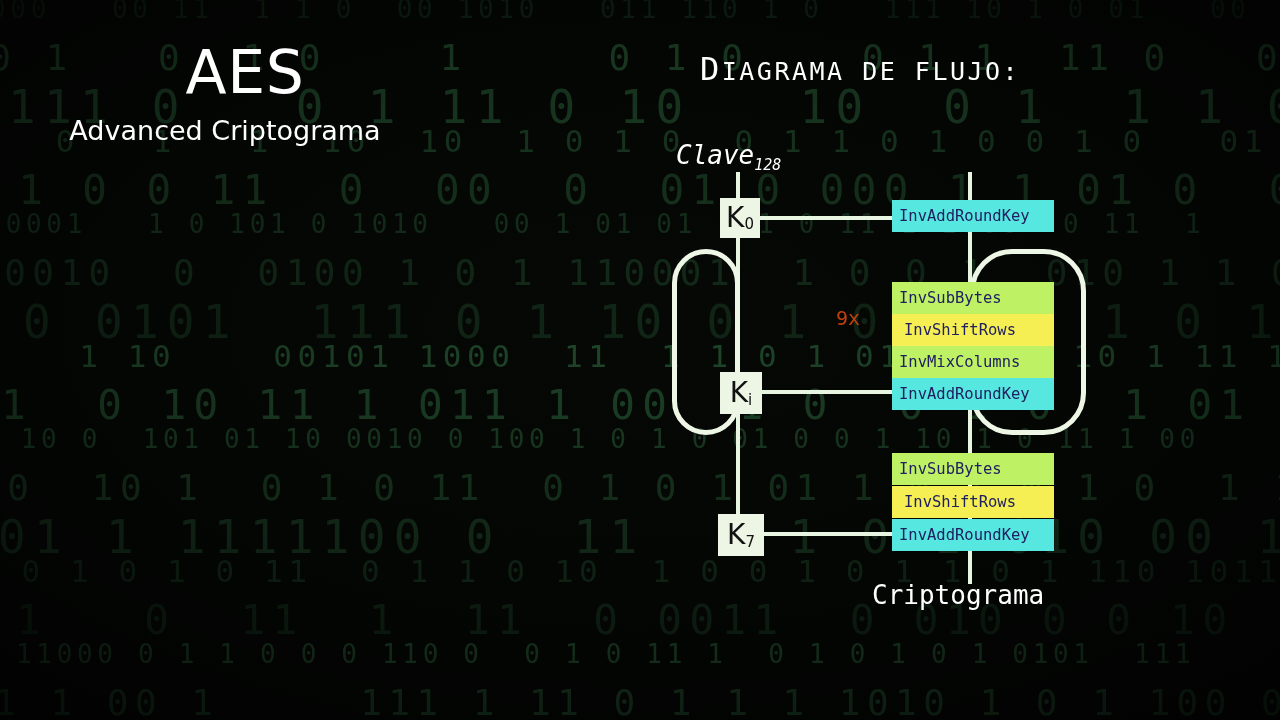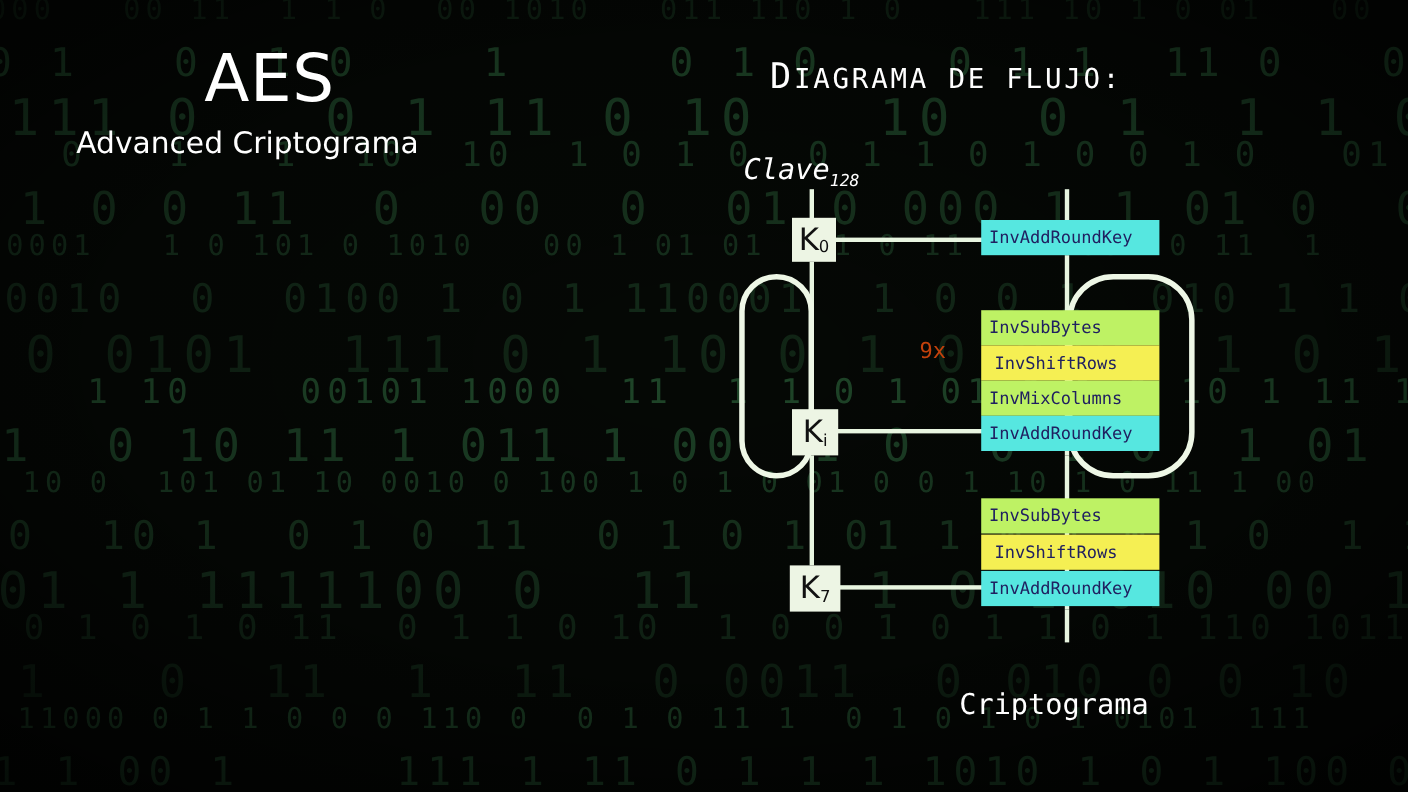--- a/index.html
+++ b/index.html
@@ -150,21 +150,21 @@
   </div>
 </div>
 
 <div id="flow-heading"><span class="cap">D</span><span>IAGRAMA DE FLUJO:</span></div>
 
 <div id="diagram">
 
   <div class="lbl" style="left:676px; top:140px;font-style:italic;"><span>Clave</span><span class="sub">128</span></div>
 
 
-  <div class="lbl" style="left:872px; top:580px;margin-top:46px;">Criptograma</div>
+  <div class="lbl" style="left:872px; top:580px;">Criptograma</div>
 
   <div class="rep" style="left:836px; top:306px;">9x</div>
 
   <div class="wire v" style="left:736px; top:172px;  height:30px;"></div>
   <div class="wire v" style="left:736px; top:238px;  height:148px;"></div>
   <div class="wire v" style="left:736px; top:414px;  height:100px;"></div>
 
   <div class="wire v" style="left:968px; top:172px;  height:30px;"></div>
   <div class="wire v" style="left:968px; top:232px;  height:52px;"></div>
   <div class="wire v" style="left:968px; top:284px;  height:130px;"></div>

